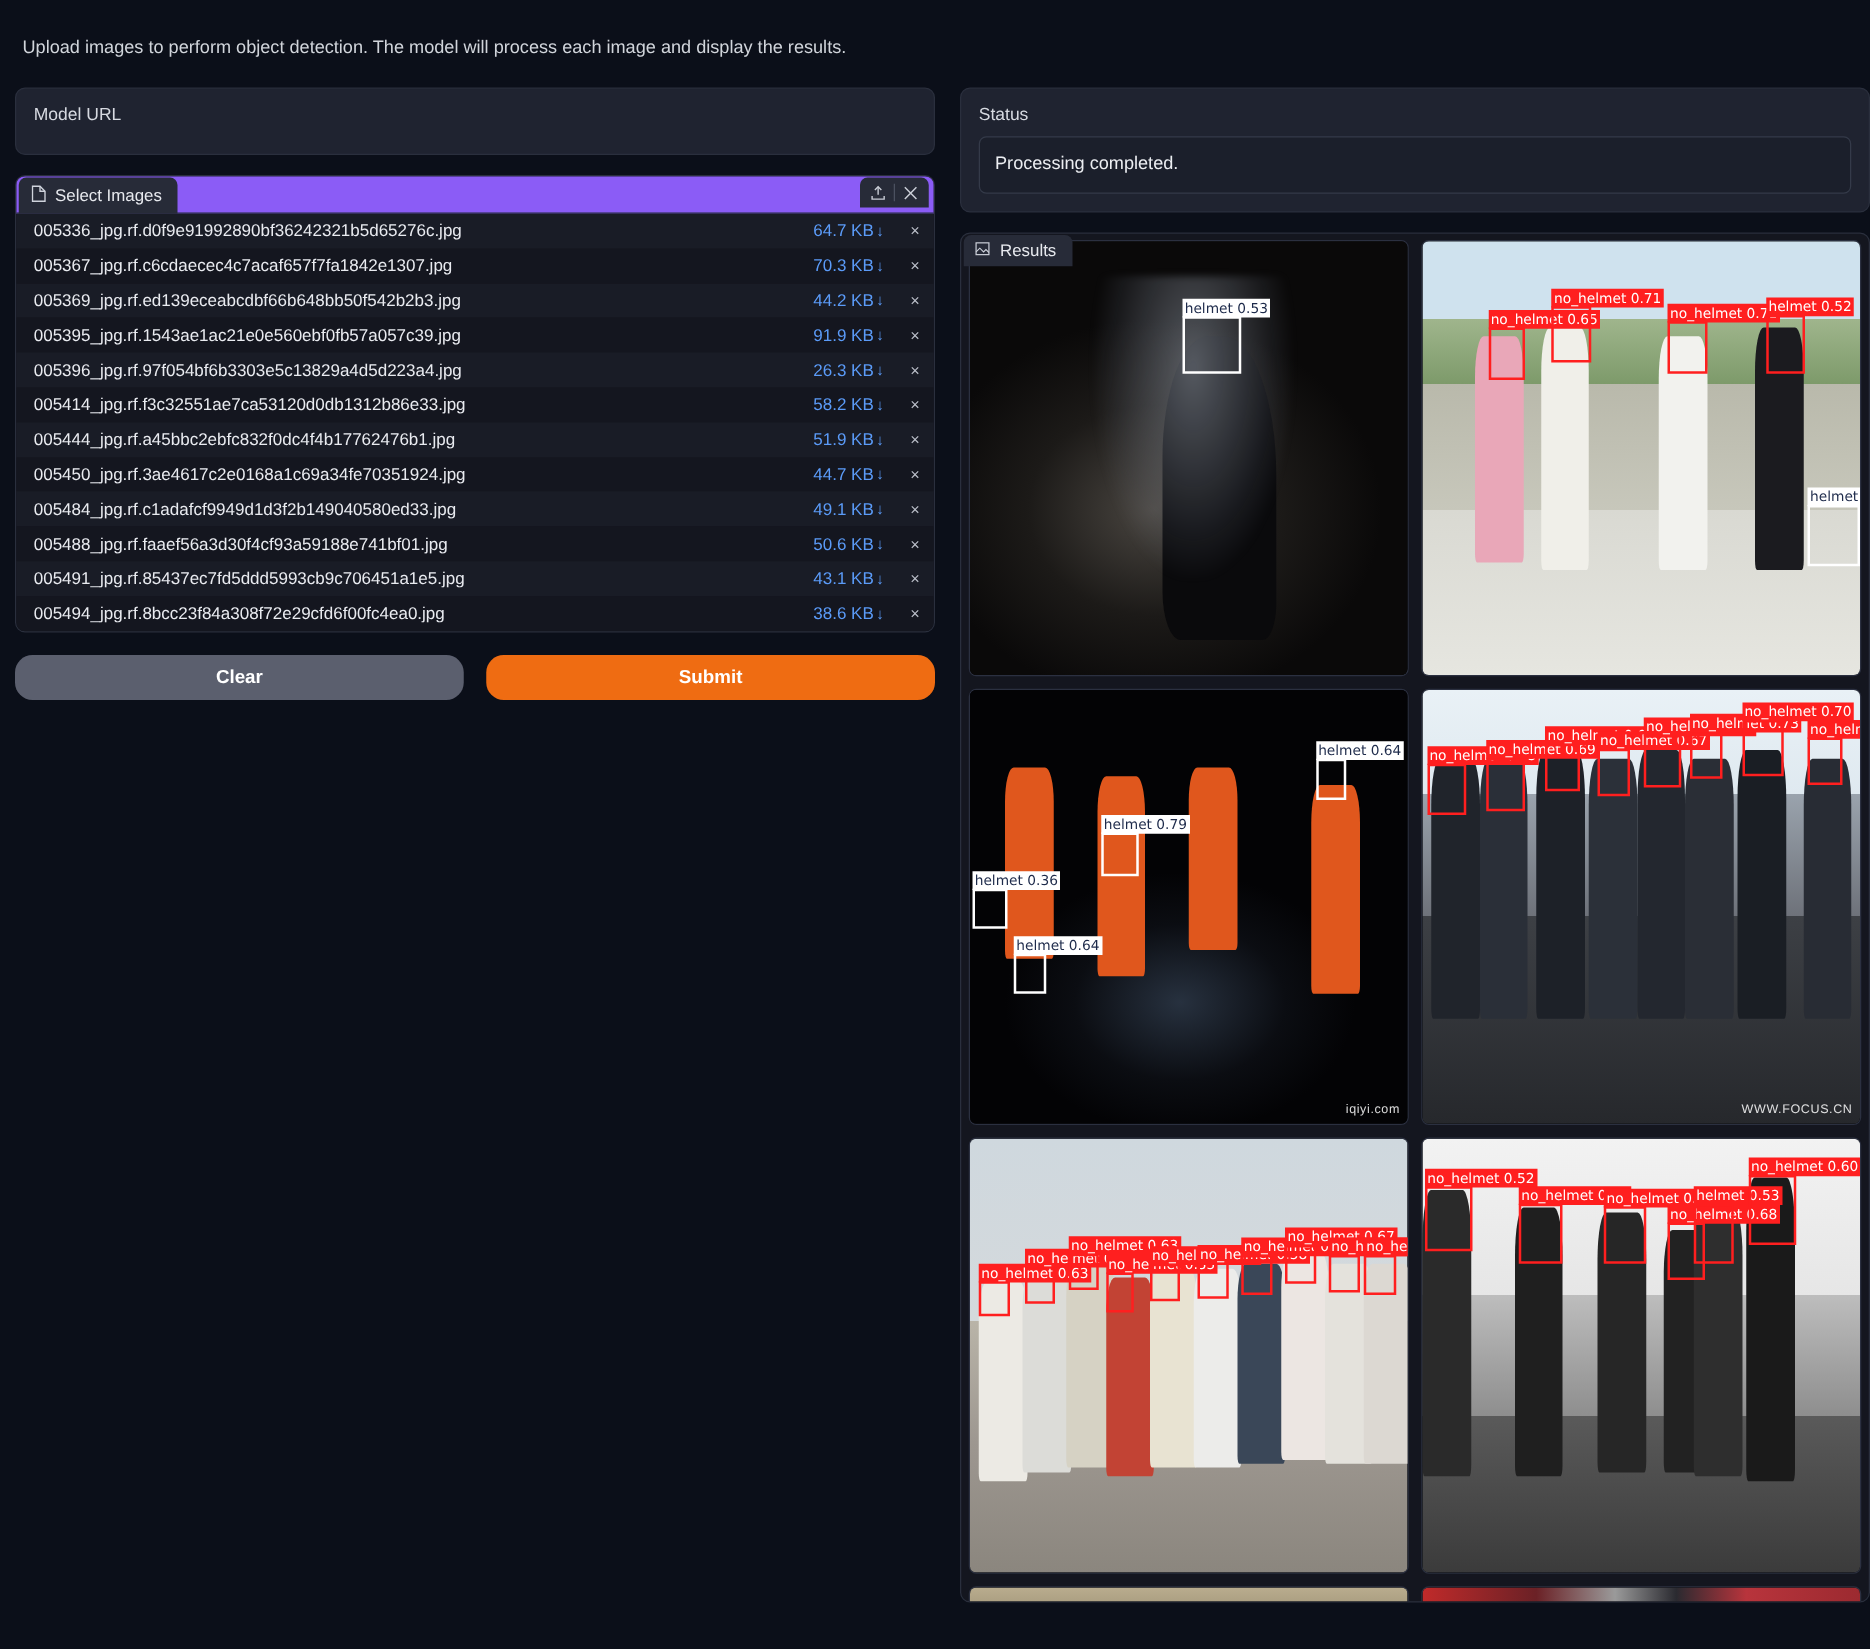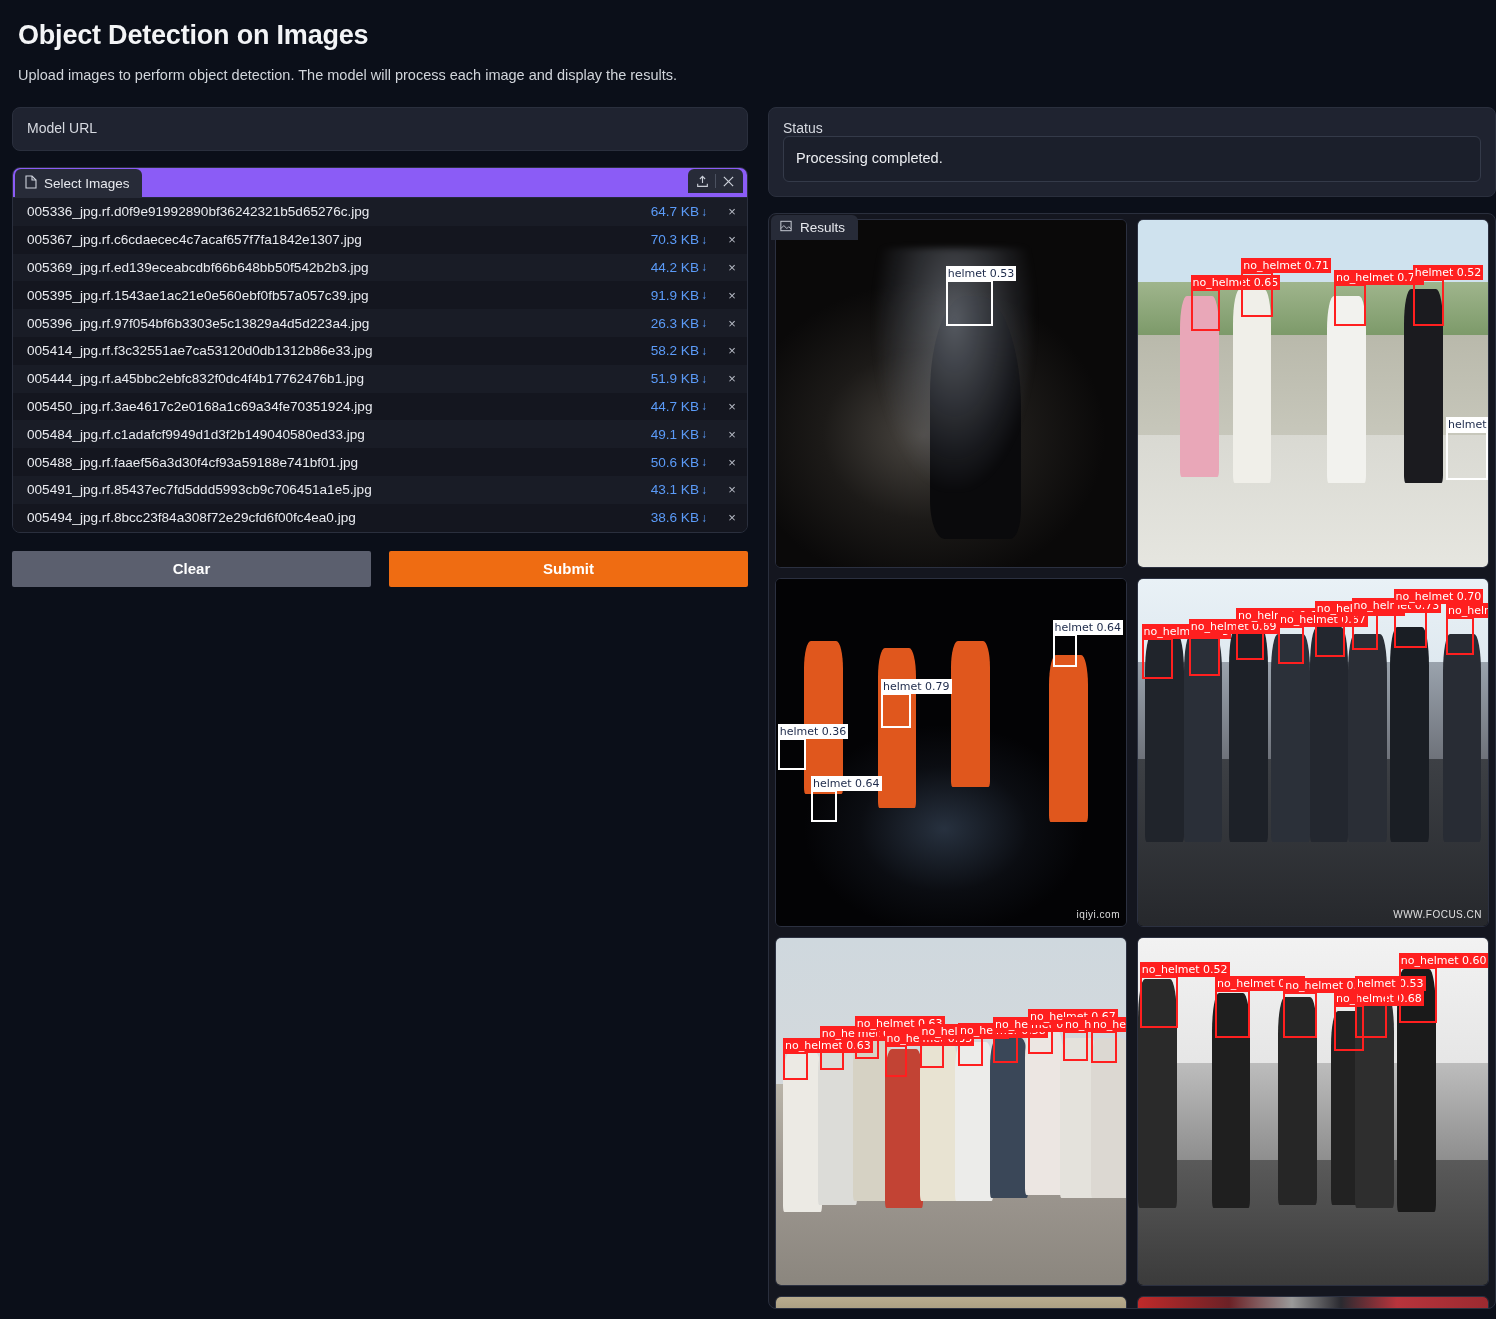--- a/index.html
+++ b/index.html
@@ -39,20 +39,21 @@
   
   .block {
     background: #1f2330;
     border: 1px solid #2a2f3d;
     border-radius: 8px;
     padding: 12px 14px 14px 14px;
   }
   .block-label {
     font-size: 14px;
     color: #d7dae1;
+    margin-bottom: 10px;
   }
   .textbox {
     background: #1b1f2b;
     border: 1px solid #343a49;
     border-radius: 6px;
     padding: 11px 12px;
     font-size: 14.5px;
     color: #eceef2;
     line-height: 1.5;
     word-break: break-all;
@@ -130,21 +131,21 @@
   .file-x {
     width: 18px; text-align: center;
     color: #b9bdc7; font-size: 13px; cursor: pointer;
   }
 
   
   .btn-row { display: flex; gap: 18px; margin-top: 18px; }
   .btn {
     flex: 1;
     height: 36px;
-    border-radius: 2px;
+    border-radius: 14px;
     display: flex; align-items: center; justify-content: center;
     font-size: 15px;
     font-weight: bold;
     cursor: pointer;
     border: none;
   }
   .btn-clear { background: #5b5f6e; color: #ffffff; }
   .btn-submit { background: #ef6c12; color: #ffffff; }
 
   
@@ -243,21 +244,20 @@
   .s7 { background: linear-gradient(180deg,#b9ac8e 0%, #8e8468 100%); }
   .s8 { background: linear-gradient(90deg,#c02a2a 0%,#6b2126 26%,#9a9a9a 44%,#2a2a30 58%,#b8343c 74%,#9c2a30 100%); }
 
   .fig { position:absolute; bottom:0; border-radius: 18% 18% 4% 4%; }
 </style>
 </head>
 <body>
 
 <div class="page">
 
-  <h1 class="app-title">Object Detection on Images</h1>
   <p class="app-subtitle">Upload images to perform object detection. The model will process each image and display the results.</p>
 
   <div class="columns">
 
     <div class="col-left">
 
       <div class="block">
         <div class="block-label">Model URL</div>
       </div>
 

